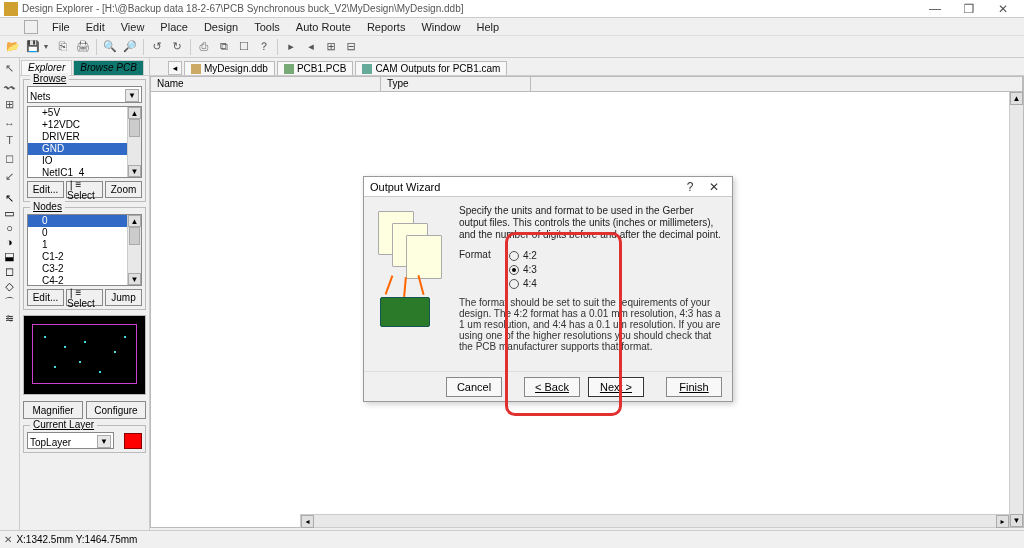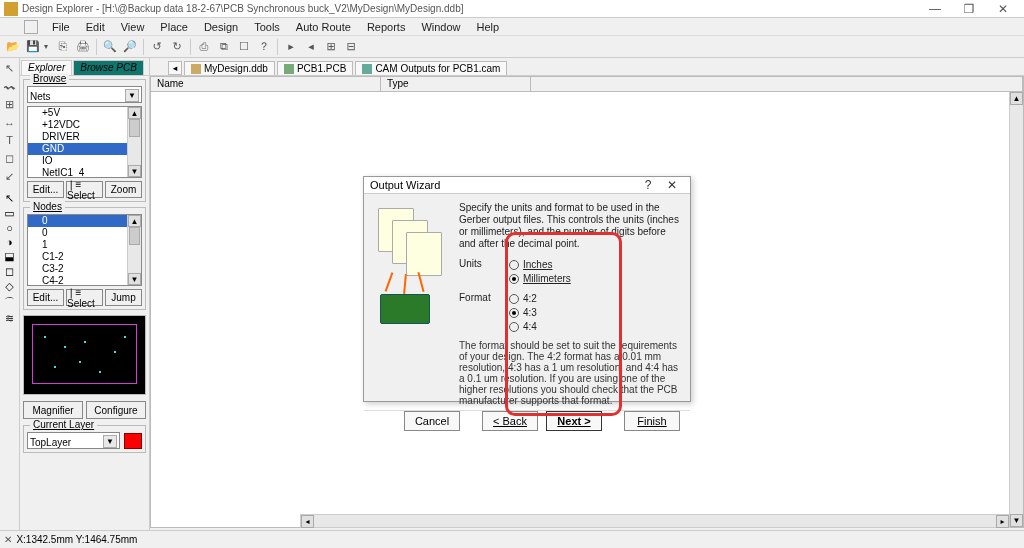--- a/index.html
+++ b/index.html
@@ -192,21 +192,21 @@
   .preview .pv-dot { position:absolute; width:2px; height:2px; background:#4dd; }
   .magnify-row { display:flex; gap:3px; margin: 3px; }
   .magnify-row .mbtn {
     flex:1; height: 18px; border:1px solid #888; background:#f0f0f0;
     display:flex; align-items:center; justify-content:center; font-size:10px;
   }
   .layer-group .swatch {
     width: 18px; height: 16px; background: #f00; border: 1px solid #800;
     display: inline-block; vertical-align: middle;
   }
-  .layer-row { display:flex; align-items:center; gap:4px; }
+  .layer-row { display:flex; align-items:center; gap:10px; }
   .layer-row .dropdown { flex:1; }
 
   
   .content {
     flex: 1;
     display: flex;
     flex-direction: column;
     background: #f0f0f0;
     position: relative;
   }
@@ -278,21 +278,21 @@
     display: flex; align-items: center;
     padding: 0 4px;
     font-size: 10px;
   }
   .statusbar .cursor-icon { margin-right: 4px; color:#555; }
 
   
   .dialog {
     position: absolute;
     left: 363px; top: 176px;
-    width: 328px;
+    width: 370px;
     height: 226px;
     background: #f0f0f0;
     border: 1px solid #999;
     box-shadow: 2px 2px 6px rgba(0,0,0,0.2);
     display: flex; flex-direction: column;
   }
   .dlg-title {
     height: 20px;
     background: #fff;
     display: flex; align-items: center;
@@ -353,21 +353,21 @@
     padding: 0 10px; gap: 8px;
     border-top: 1px solid #ddd;
   }
   .dlg-buttons .dbtn {
     min-width: 56px; height: 20px;
     border: 1px solid #888;
     background: #f8f8f8;
     display:inline-flex; align-items:center; justify-content:center;
     font-size: 11px;
   }
-  .dlg-buttons .dbtn.default { font-weight:bold; border:1px solid #333; box-shadow: inset 0 0 0 1px #fff; }
+  .dlg-buttons .dbtn.default { font-weight:normal; border:1px solid #333; box-shadow: inset 0 0 0 1px #fff; }
   .underline { text-decoration: underline; }
 
   
   .highlight {
     position: absolute;
     left: 505px; top: 232px;
     width: 117px; height: 184px;
     border: 3px solid #e03030;
     border-radius: 10px;
     pointer-events: none;
@@ -592,33 +592,20 @@
       <div class="doc doc2"></div>
       <div class="doc doc3"></div>
       <div class="arrow ar1"></div>
       <div class="arrow ar2"></div>
       <div class="arrow ar3"></div>
       <div class="pcb"></div>
     </div>
     <div class="dlg-content">
       <div class="dlg-desc">Specify the units and format to be used in the Gerber output files. This controls the units (inches or millimeters), and the number of digits before and after the decimal point.</div>
 
-      <div class="dlg-row">
-        <div class="lbl">Units</div>
-        <div class="opts">
-          <div class="radio-opt">
-            <span class="r"></span>
-            <span class="underline">Inches</span>
-          </div>
-          <div class="radio-opt checked">
-            <span class="r"></span>
-            <span class="underline">Millimeters</span>
-          </div>
-        </div>
-      </div>
 
       <div class="dlg-row">
         <div class="lbl">Format</div>
         <div class="opts">
           <div class="radio-opt">
             <span class="r"></span>
             <span>4:2</span>
           </div>
           <div class="radio-opt checked">
             <span class="r"></span>

